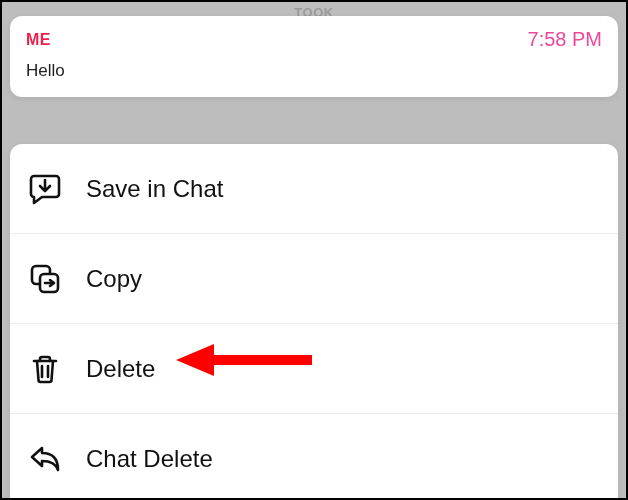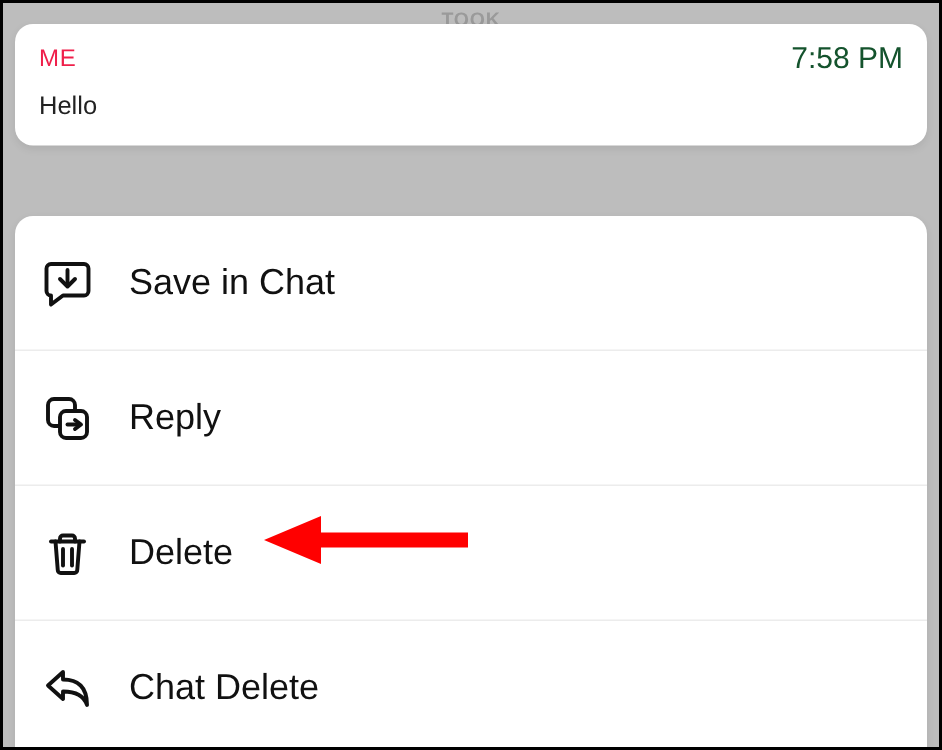--- a/index.html
+++ b/index.html
@@ -37,26 +37,26 @@
     padding: 12px 16px 16px 16px;
     box-shadow: 0 2px 6px rgba(0,0,0,0.08);
   }
   .message-head {
     display: flex;
     justify-content: space-between;
     align-items: center;
   }
   .sender {
     color: #ef1f4a;
-    font-weight: 400;
+    font-weight: 700;
     font-size: 16px;
     letter-spacing: 0.5px;
   }
   .timestamp {
-    color: #14532d;
+    color: #ec4899;
     font-size: 20px;
     font-weight: 400;
   }
   .message-body {
     margin-top: 10px;
     color: #222;
     font-size: 17px;
     font-weight: 400;
   }
   .bg-notice {
@@ -142,21 +142,21 @@
 
     <div class="menu-item">
       <span class="icon-slot">
         <svg viewBox="0 0 34 34" fill="none" stroke="#111" stroke-width="2.6" stroke-linejoin="round" stroke-linecap="round">
           <rect x="4" y="4" width="18" height="18" rx="4"></rect>
           <rect x="12" y="12" width="18" height="18" rx="4" fill="#fff"></rect>
           <path d="M17 21 h8"></path>
           <path d="M22 18 l4 3 l-4 3"></path>
         </svg>
       </span>
-      <span class="menu-label">Reply</span>
+      <span class="menu-label">Copy</span>
     </div>
 
     <div class="menu-item">
       <span class="icon-slot">
         <svg viewBox="0 0 34 34" fill="none" stroke="#111" stroke-width="2.6" stroke-linejoin="round" stroke-linecap="round">
           <path d="M6 9 h22"></path>
           <path d="M12 9 v-2 a2 2 0 0 1 2 -2 h6 a2 2 0 0 1 2 2 v2"></path>
           <path d="M9 9 l1.5 19 a2 2 0 0 0 2 2 h9 a2 2 0 0 0 2 -2 L25 9"></path>
           <path d="M14 14 v11"></path>
           <path d="M20 14 v11"></path>

